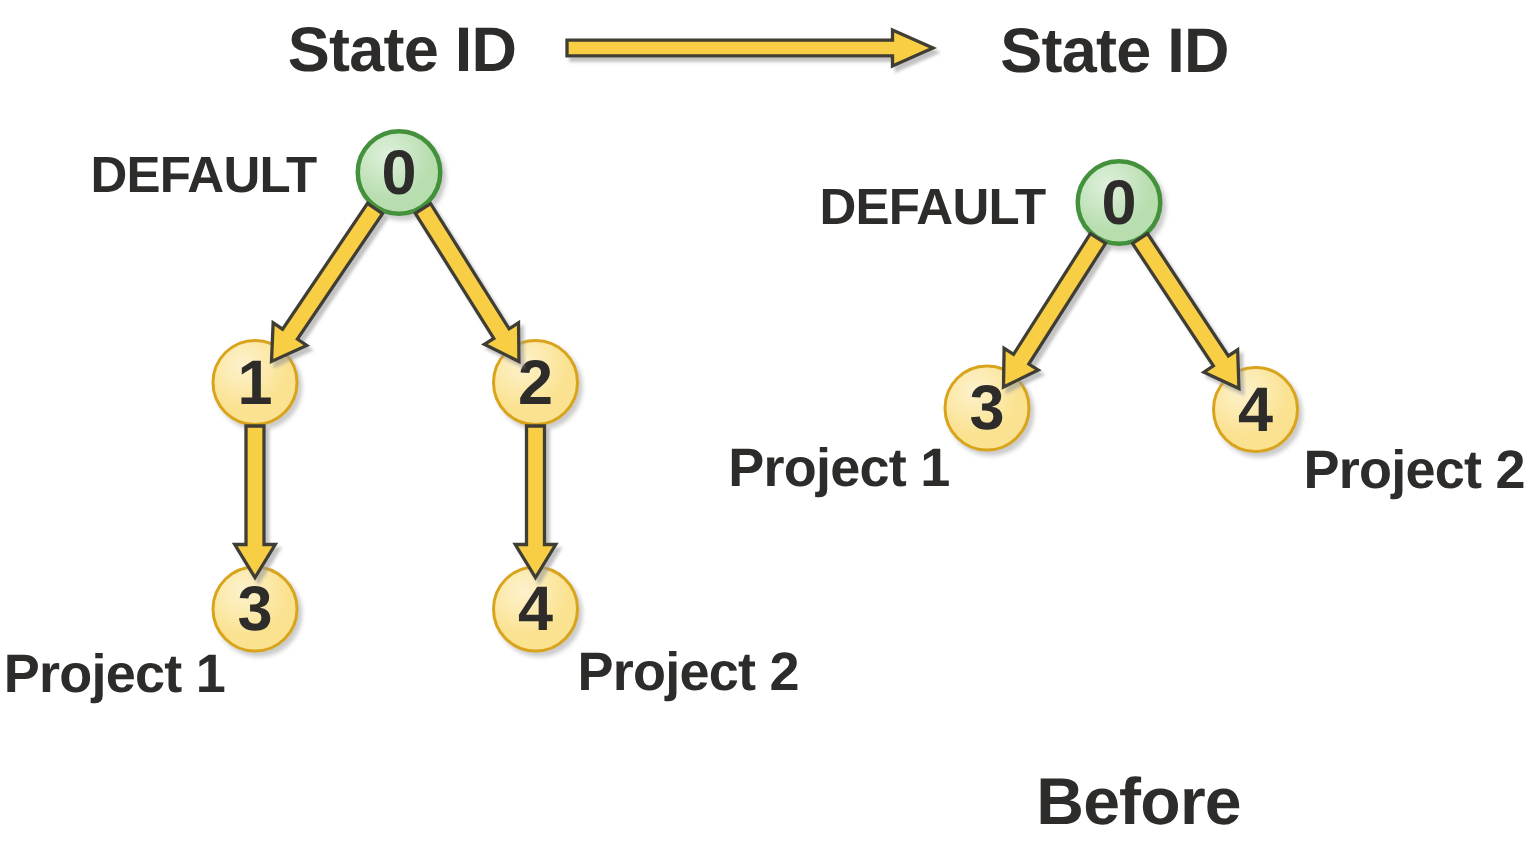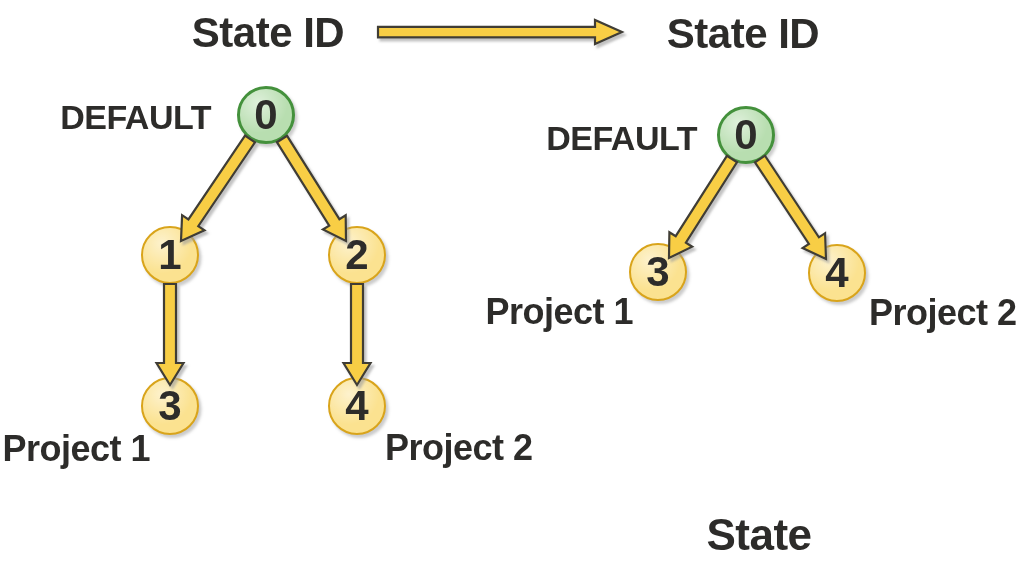--- a/index.html
+++ b/index.html
@@ -81,21 +81,21 @@
   </div>
   <div class="node yellow" style="left:629px;top:243px">
     <span>3</span>
   </div>
   <div class="node yellow" style="left:808px;top:244px">
     <span>4</span>
   </div>
 
   <div class="lbl proj" style="right:391px;top:294px">Project 1</div>
   <div class="lbl proj" style="left:869px;top:295px">Project 2</div>
-  <div class="lbl caption" style="left:759px;top:513px">State</div>
+  <div class="lbl caption" style="left:759px;top:513px">Before</div>
 
   <svg id="edge-layer" viewBox="0 0 1024 570">
     <defs>
       <filter id="arrowShadow" x="-40%" y="-40%" width="180%" height="180%">
         <feDropShadow dx="2.5" dy="3" stdDeviation="1" flood-color="#9a9a9a" flood-opacity="0.6"></feDropShadow>
       </filter>
     </defs>
     <g id="arrow-group">
         <polygon points="378.0,37.3 595.0,37.3 595.0,44.0 622.0,32.0 595.0,20.0 595.0,26.8 378.0,26.8" fill="#f8ce45" stroke="#3f3d35" stroke-width="2.2" stroke-linejoin="miter" stroke-miterlimit="8" filter="url(#arrowShadow)"></polygon>
         <polygon points="245.0,135.6 188.4,219.4 182.1,215.2 181.0,241.0 204.5,230.3 198.3,226.1 255.0,142.4" fill="#f8ce45" stroke="#3f3d35" stroke-width="2.2" stroke-linejoin="miter" stroke-miterlimit="8" filter="url(#arrowShadow)"></polygon>

